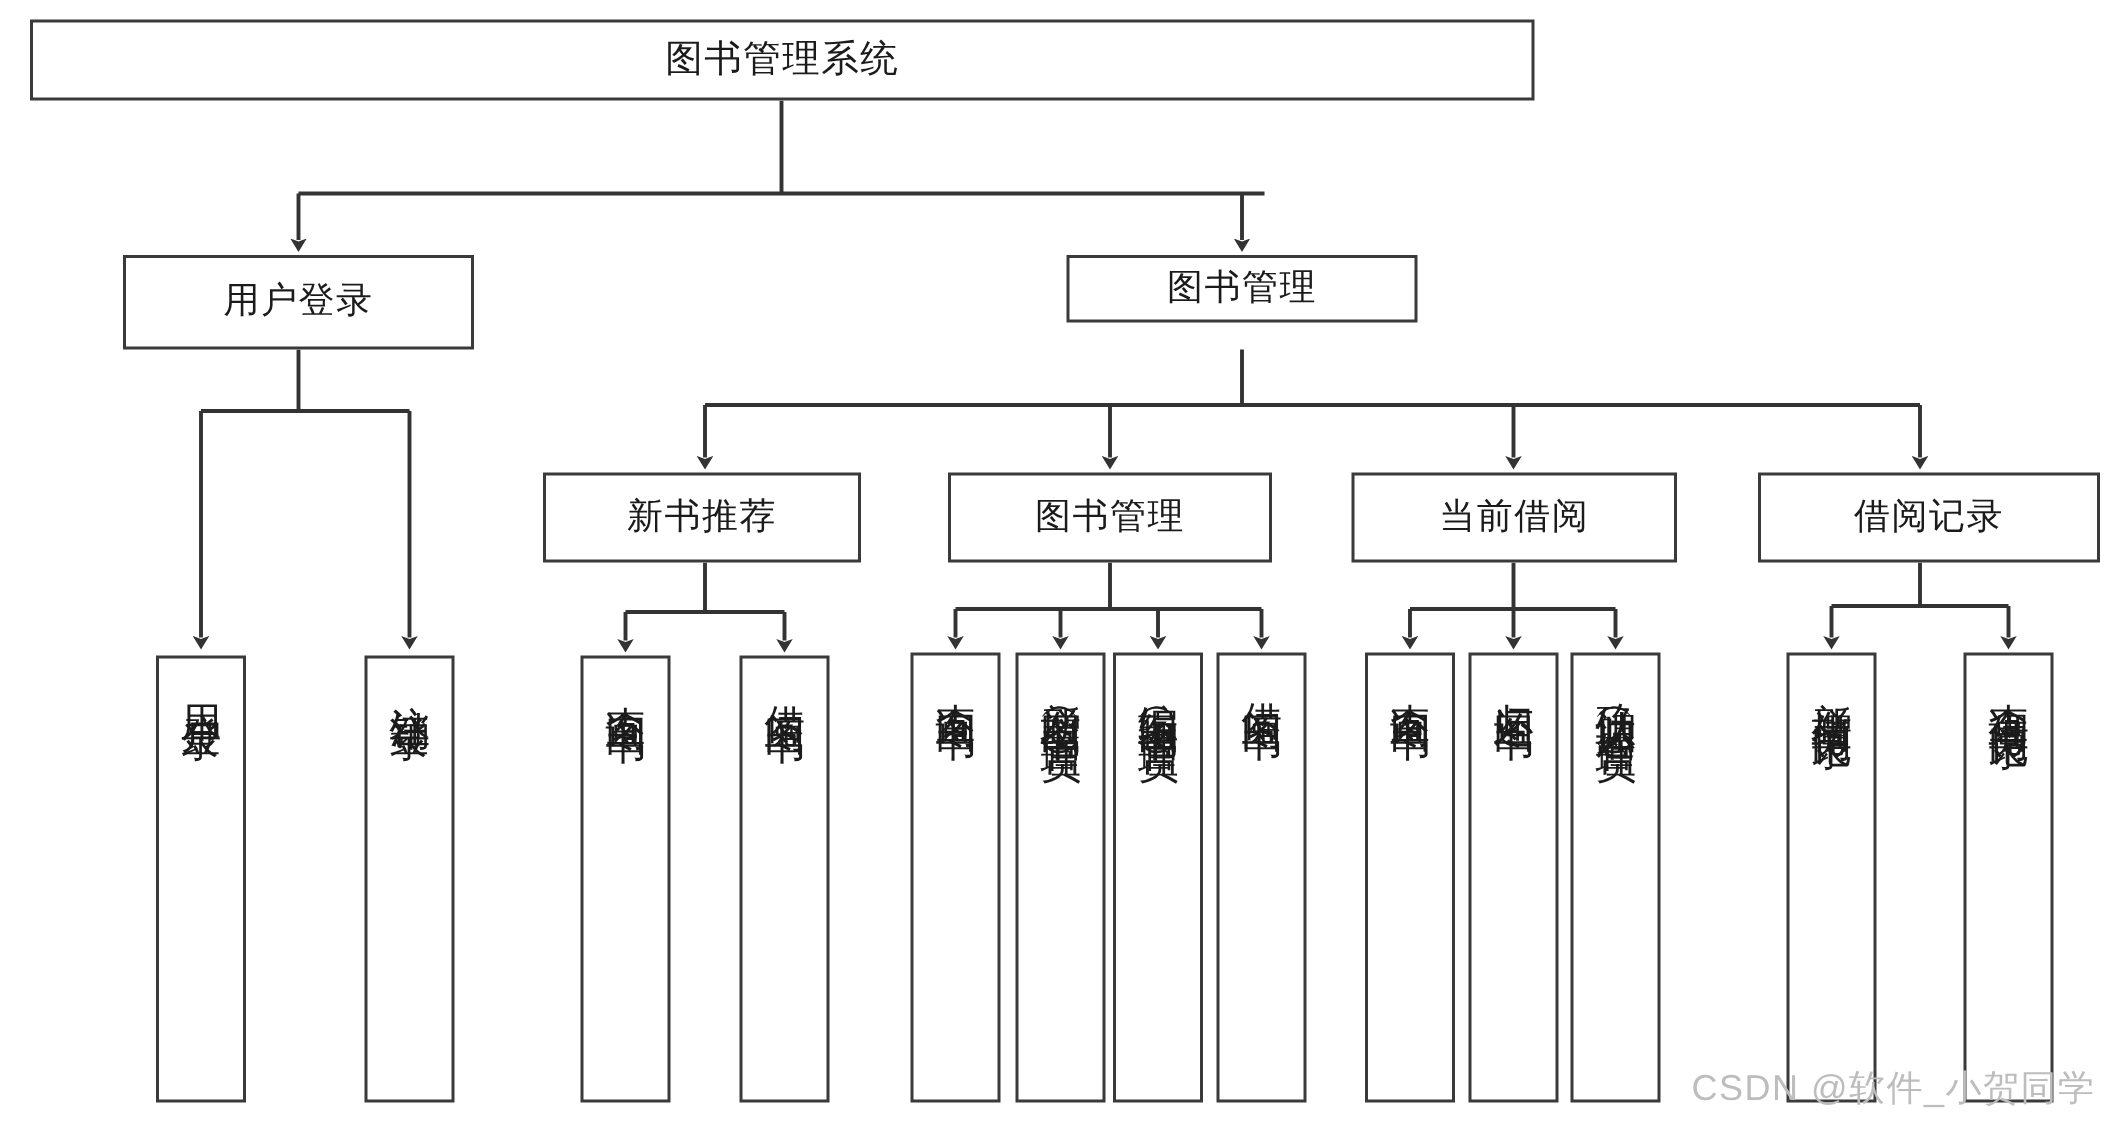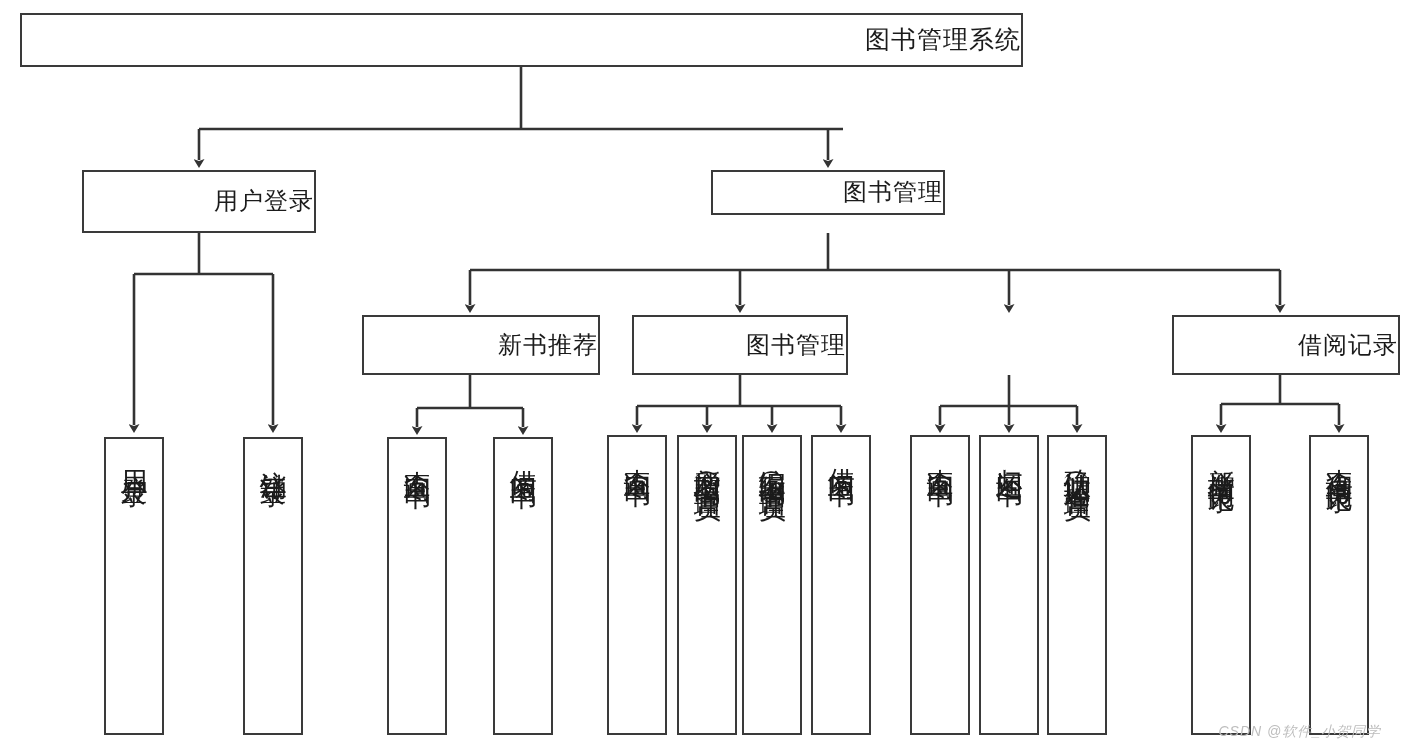--- a/index.html
+++ b/index.html
@@ -11,39 +11,39 @@
     position:relative;
   }
   #canvas{position:absolute;left:0;top:0;width:1405px;height:747px;}
   .node{
     position:absolute;
     box-sizing:border-box;
     background:#ffffff;
     border:2.5px solid #3a3a3a;
     display:flex;
     align-items:center;
-    justify-content:flex-end;
+    justify-content:center;
     color:#1b1b1b;
   }
   .node .lbl{
     display:block;
     text-align:center;
     line-height:1.18;
     white-space:nowrap;
   }
   
   .h-node .lbl{font-size:24px;letter-spacing:1px;}
   
   #node-root{left:20px;top:13px;width:1003px;height:54px;}
   #node-root .lbl{font-size:25px;}
   
   #node-user-login{left:82px;top:170px;width:234px;height:63px;}
   #node-book-mgmt{left:711px;top:170px;width:234px;height:45px;}
   
-  #node-new-book-rec{left:362px;top:315px;width:238px;height:60px;}
+  #node-new-book-rec{left:362px;top:315px;width:212px;height:60px;}
   #node-book-borrow{left:632px;top:315px;width:216px;height:60px;}
   #node-current-borrow{left:901px;top:315px;width:217px;height:60px;}
   #node-borrow-record{left:1172px;top:315px;width:228px;height:60px;}
   
   .v-node{
     padding:10px 2px 6px 2px;
     align-items:flex-start;
     justify-content:center;
   }
   .v-node .lbl{
@@ -51,26 +51,25 @@
     text-orientation:upright;
     font-size:27px;
     line-height:1.05;
     letter-spacing:4px;
     white-space:normal;
     max-height:100%;
   }
   svg{position:absolute;left:0;top:0;width:1405px;height:747px;pointer-events:none;}
   .wm{
     position:absolute;
-    right:24px;bottom:6px;
-    font-size:14px;
+    right:8px;bottom:6px;
+    font-size:24px;
     color:#bdbdbd;
     letter-spacing:1px;
     white-space:nowrap;
-    font-style:italic;
   }
 </style>
 </head>
 <body>
 
 <div id="canvas">
 
   <svg viewBox="0 0 1405 747">
     <defs>
       <marker id="arr" markerWidth="9" markerHeight="11" refX="1" refY="5.5" orient="auto" markerUnits="userSpaceOnUse">
@@ -131,20 +130,23 @@
   <div class="node h-node" id="node-book-mgmt">
     <span class="lbl">图书管理</span>
   </div>
 
   <div class="node h-node" id="node-new-book-rec">
     <span class="lbl">新书推荐</span>
   </div>
   <div class="node h-node" id="node-book-borrow">
     <span class="lbl">图书管理</span>
   </div>
+  <div class="node h-node" id="node-current-borrow">
+    <span class="lbl">当前借阅</span>
+  </div>
   <div class="node h-node" id="node-borrow-record">
     <span class="lbl">借阅记录</span>
   </div>
 
   <div class="node v-node" style="left:104px;top:437px;width:60px;height:298px;">
     <span class="lbl">用户登录</span>
   </div>
   <div class="node v-node" style="left:243px;top:437px;width:60px;height:298px;">
     <span class="lbl">注销登录</span>
   </div>

